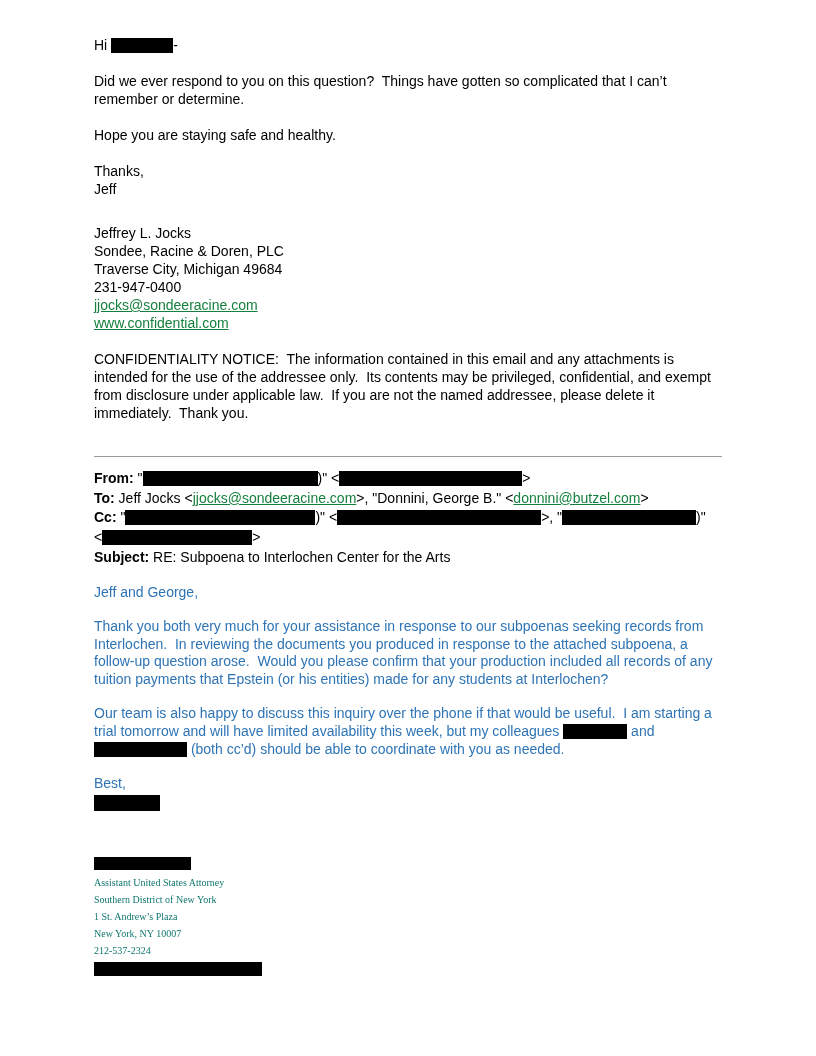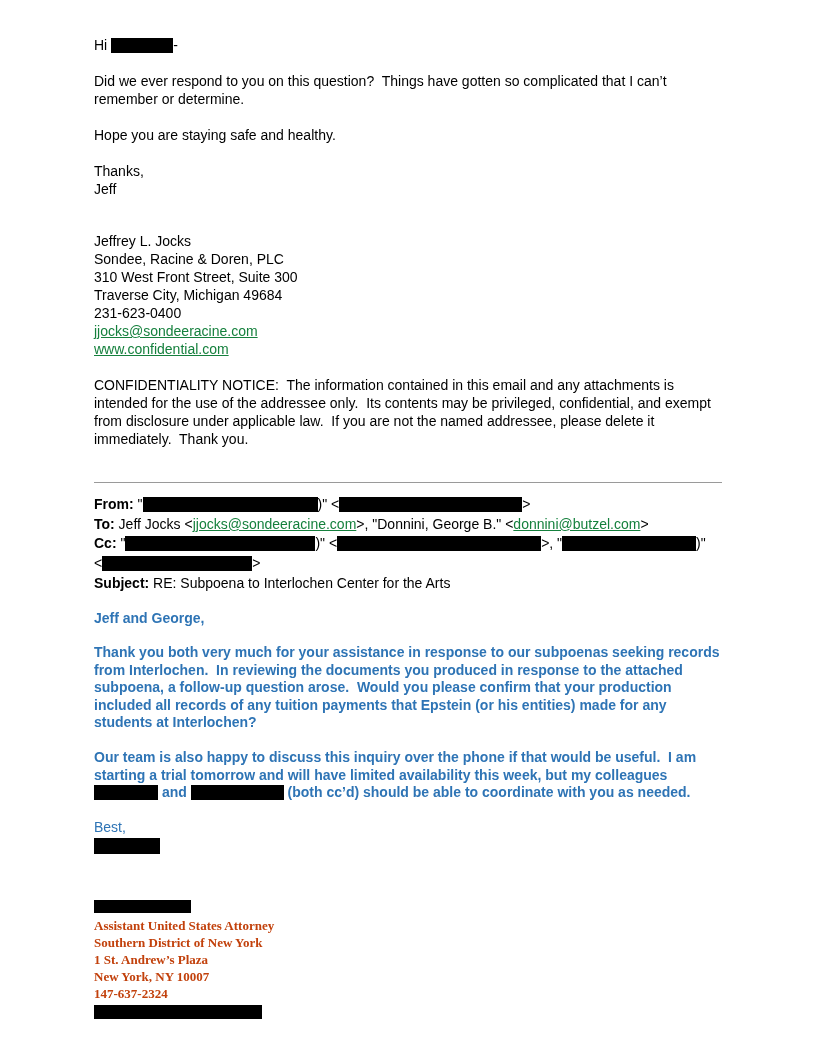--- a/index.html
+++ b/index.html
@@ -10,38 +10,37 @@
     background:#ffffff;
     box-sizing:border-box;
     padding:36px 60px 0 60px;
     font-family:"Liberation Sans", sans-serif;
     font-size:14px;
     color:#000000;
     overflow:hidden;
   }
   .para { margin:0 0 18px 0; line-height:18px; white-space:pre-wrap; }
   .line { margin:0; line-height:18px; white-space:pre-wrap; }
-  .para-after { margin-bottom:34px; }
+  .para-after { margin-bottom:26px; }
   .sig-block { margin-bottom:18px; }
   .link { color:#15803d; text-decoration:underline; cursor:pointer; }
   .redact { display:inline-block; background:#000000; height:15px; vertical-align:-3px; }
   .redact-block { display:block; background:#000000; margin-top:2px; }
   .divider { border:none; border-top:1px solid #9a9a9a; margin:34px 0 12px 0; }
   .quoted-header { margin-bottom:16px; }
   .hline { margin:0; line-height:19.7px; white-space:pre-wrap; }
   .hline b { font-weight:bold; }
   .quoted-body { color:#2E74B5; }
-  .qpara { margin:0 0 17px 0; line-height:17.6px; white-space:pre-wrap;font-weight:bold; }
+  .qpara { margin:0 0 17px 0; line-height:17.6px; white-space:pre-wrap; }
   .qline { margin:0; line-height:17.6px; white-space:pre-wrap; }
   .bottom-sig {
     margin-top:46px;
     font-family:"Liberation Serif", serif;
-    font-size:13px;
-    color:#c2410c;
-    font-weight:bold;
+    font-size:10px;
+    color:#0f766e;
   }
   .bottom-sig p { margin:0; line-height:17px; white-space:pre-wrap; }
 </style>
 </head>
 <body>
 
 <div class="page">
 
   <section class="top-email">
     <p class="para"><span>Hi </span><span class="redact" style="width:62px"></span><span>-</span></p>
@@ -49,23 +48,22 @@
     <p class="para">Did we ever respond to you on this question?  Things have gotten so complicated that I can’t remember or determine.</p>
 
     <p class="para">Hope you are staying safe and healthy.</p>
 
     <p class="line">Thanks,</p>
     <p class="line para-after">Jeff</p>
 
     <div class="sig-block">
       <p class="line">Jeffrey L. Jocks</p>
       <p class="line">Sondee, Racine &amp; Doren, PLC</p>
-      <p class="line">310 West Front Street, Suite 300</p>
       <p class="line">Traverse City, Michigan 49684</p>
-      <p class="line">231-623-0400</p>
+      <p class="line">231-947-0400</p>
       <p class="line"><a class="link">jjocks@sondeeracine.com</a></p>
       <p class="line"><a class="link">www.confidential.com</a></p>
     </div>
 
     <p class="para">CONFIDENTIALITY NOTICE:  The information contained in this email and any attachments is intended for the use of the addressee only.  Its contents may be privileged, confidential, and exempt from disclosure under applicable law.  If you are not the named addressee, please delete it immediately.  Thank you.</p>
   </section>
 
   <hr class="divider">
 
   <section class="quoted-header">
@@ -91,17 +89,17 @@
     <p class="qline">Best,</p>
     <span class="redact redact-block" style="width:66px;height:16px"></span>
   </section>
 
   <section class="bottom-sig">
     <span class="redact redact-block" style="width:97px;height:13px;margin-bottom:4px"></span>
     <p>Assistant United States Attorney</p>
     <p>Southern District of New York</p>
     <p>1 St. Andrew’s Plaza</p>
     <p>New York, NY 10007</p>
-    <p>147-637-2324</p>
+    <p>212-537-2324</p>
     <span class="redact redact-block" style="width:168px;height:14px;margin-top:3px"></span>
   </section>
 
 </div>
 
 </body></html>

